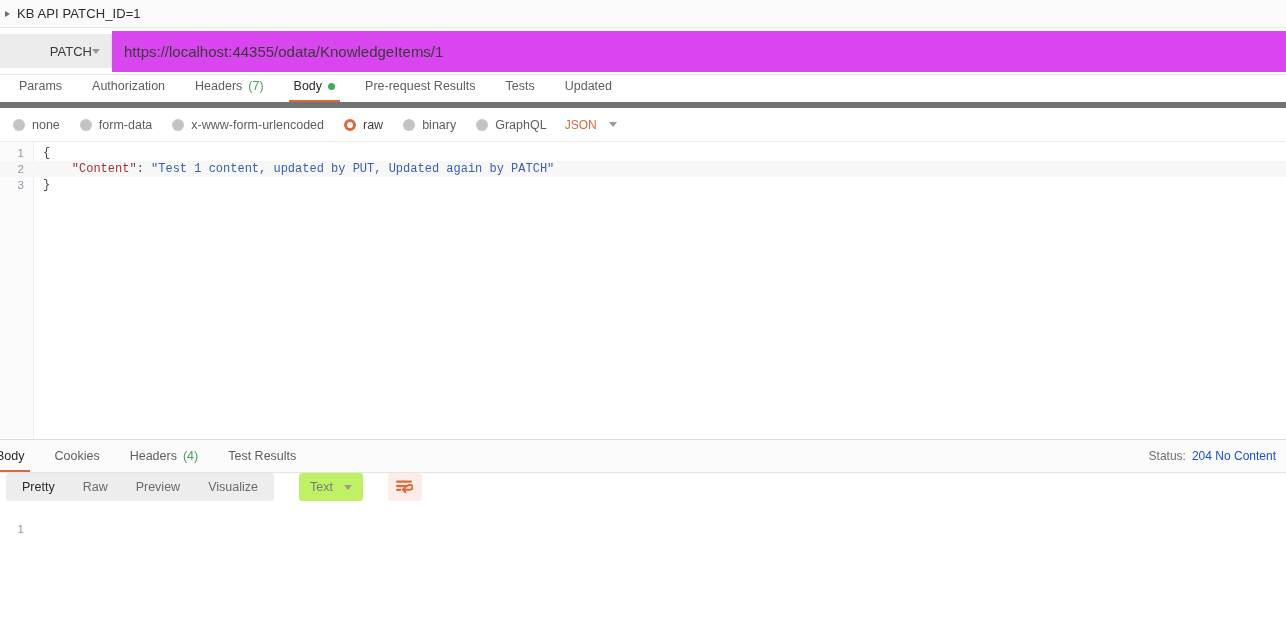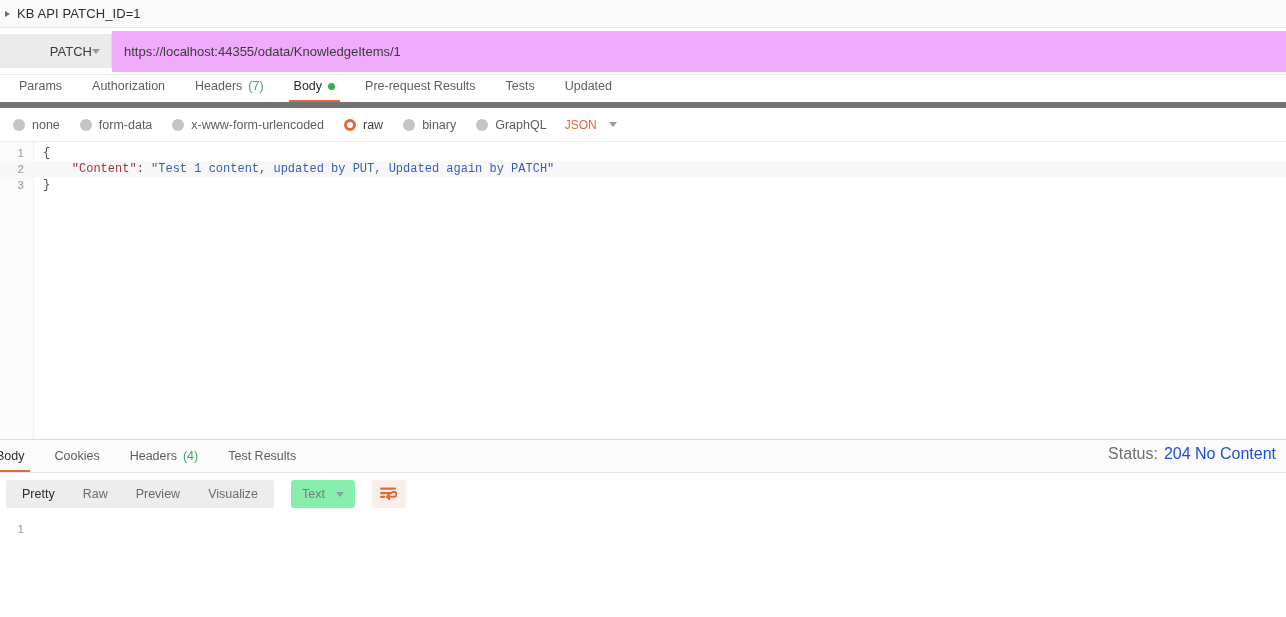--- a/index.html
+++ b/index.html
@@ -69,25 +69,25 @@
   .caret-down {
     width: 0; height: 0;
     border-left: 4.5px solid transparent;
     border-right: 4.5px solid transparent;
     border-top: 5px solid #9a9a9a;
     flex: none;
   }
   .url-input {
     flex: 1;
     height: 41px;
-    background: #f0abfc;
+    background: #d946ef;
     border: none;
     outline: none;
     font-family: "Liberation Sans", sans-serif;
-    font-size: 13px;
+    font-size: 15px;
     color: #3a3a3a;
     padding: 0 12px;
     box-sizing: border-box;
   }
 
   
   .req-tabs {
     height: 33px;
     background: #ffffff;
     border-bottom: 6px solid #737373;
@@ -234,34 +234,34 @@
   .resp-tabs .tab { padding-bottom: 9px; }
   .resp-tabs .tab.first { padding-left: 0; margin-left: -4px; }
   .resp-tabs .tab.active::after { left: 0px; right: 10px; }
   .status-wrap {
     margin-left: auto;
     display: flex;
     align-items: flex-start;
     gap: 6px;
     padding-right: 10px;
     padding-bottom: 9px;
-    font-size: 16px;
+    font-size: 12px;
   }
   .status-label { color: #6f6f6f; }
   .status-value { color: #1d4ed8; }
 
   
   .resp-toolbar {
     height: 42px;
     background: #ffffff;
     display: flex;
-    align-items: center;
+    align-items: flex-start;
     padding: 0 6px;
     box-sizing: border-box;
-    gap: 8px;
+    gap: 16px;
   }
   .seg-group {
     display: flex;
     align-items: center;
     background: #ededed;
     border-radius: 3px;
     height: 28px;
     padding: 0 2px;
   }
   .seg {
@@ -271,21 +271,21 @@
     align-items: center;
     font-size: 12.5px;
     color: #6b6b6b;
     cursor: pointer;
     border-radius: 3px;
   }
   .seg.active { color: #2b2b2b; }
   .type-select {
     margin-left: 9px;
     height: 28px;
-    background: #86efac;
+    background: #bef264;
     border-radius: 3px;
     display: flex;
     align-items: center;
     gap: 11px;
     padding: 0 11px;
     font-size: 12.5px;
     color: #7a7a7a;
     cursor: pointer;
   }
   .wrap-btn {

